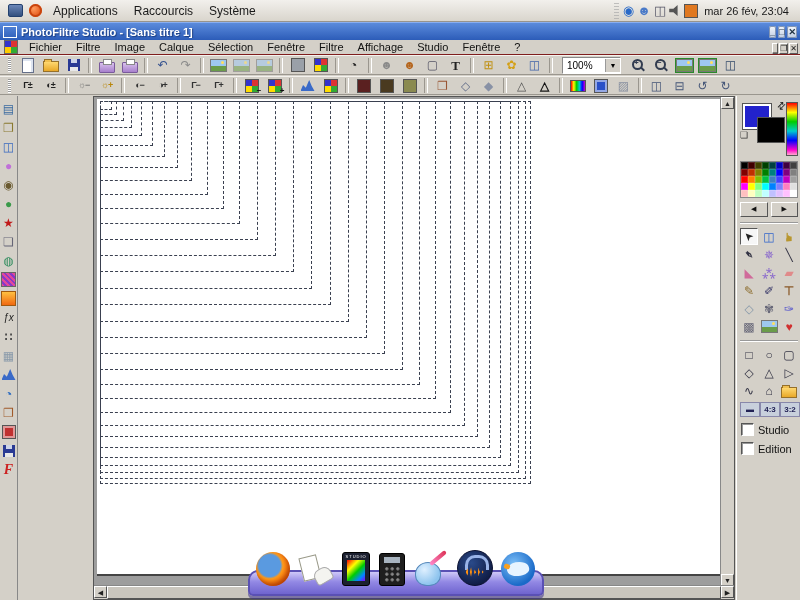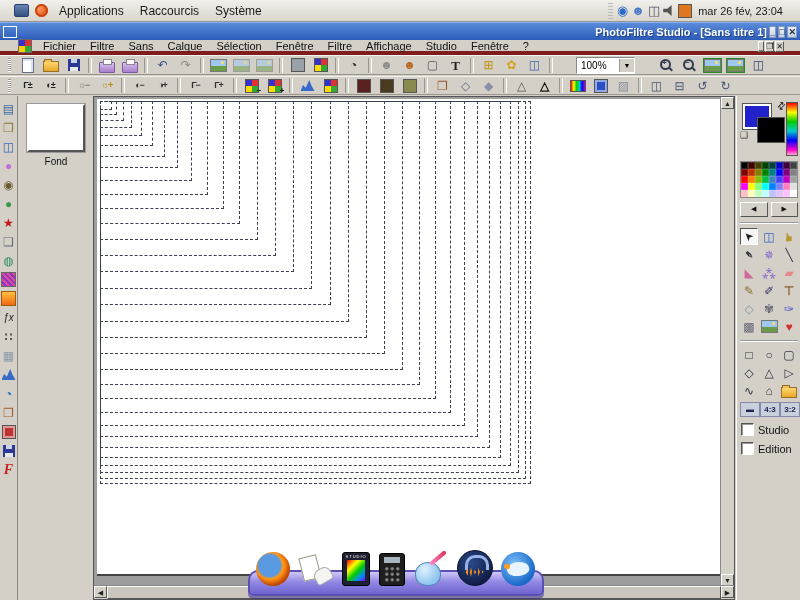--- a/index.html
+++ b/index.html
@@ -2,44 +2,44 @@
 <html><head>
 <meta charset="utf-8">
 <style>
   html,body{margin:0;padding:0}
   body{width:800px;height:600px;overflow:hidden;position:relative;
        font-family:"Liberation Sans",sans-serif;background:#d4d0c8;
        -webkit-font-smoothing:antialiased}
   
   #gnome-panel{position:absolute;left:0;top:0;width:800px;height:22px;
     background:linear-gradient(#f2f0ec,#d9d5cd);border-bottom:1px solid #98948c;
-    display:flex;align-items:center;padding:0 11px;font-size:12px;color:#1a1a1a;box-sizing:border-box}
+    display:flex;align-items:center;padding:0 5px;font-size:12px;color:#1a1a1a;box-sizing:border-box}
   .p-ic{width:16px;height:16px;margin:0 2px;display:inline-flex;align-items:center;justify-content:center}
   .pkg{width:13px;height:11px;background:linear-gradient(#6b86b8,#33507e);border-radius:2px;border:1px solid #23406e}
   .ubu{width:13px;height:13px;border-radius:50%;background:radial-gradient(circle at 35% 35%,#ff9a5c,#e2571b 70%);box-shadow:inset 0 0 0 2px #c8440e}
   .gmenu{padding:2px 8px;cursor:default}
   #win-list-btn{margin-left:10px;display:flex;align-items:center;gap:5px;
     background:linear-gradient(#cdc9c1,#dcd8d0);border:1px solid #87837b;border-radius:2px;
     padding:1px 6px;font-size:11px;max-width:132px;white-space:nowrap;overflow:hidden}
   .winmini{width:11px;height:9px;border:1px solid #333;background:#fff;box-shadow:inset 0 2px 0 #667}
   #panel-spacer{flex:1}
   #clock{font-size:11px;margin:0 6px;white-space:nowrap}
   .tray{display:flex;align-items:center;gap:3px}
   .grip{width:5px;height:16px;margin:0 4px;background:repeating-linear-gradient(180deg,#aaa 0 1px,transparent 1px 3px);opacity:.7}
   
   #titlebar{position:absolute;left:0;top:22px;width:800px;height:18px;
     background:linear-gradient(180deg,#5b8bdc,#2c5cb8);display:flex;align-items:center;
     color:#fff;font-weight:bold;font-size:11px;box-sizing:border-box;padding:0 3px;border-top:1px solid #89aef0}
   #titlebar .t-ic{width:12px;height:10px;border:1px solid #fff;background:transparent;margin-right:4px}
-  #title-text{flex:1;text-align:right;text-shadow:1px 1px 1px #1a3d80;white-space:nowrap;overflow:hidden}
+  #title-text{flex:1;text-align:left;text-shadow:1px 1px 1px #1a3d80;white-space:nowrap;overflow:hidden}
   .wbtn{width:17px;height:14px;margin-left:2px;background:linear-gradient(#f0f4fa,#c4d0e4);
     border:1px solid #8496b4;border-radius:2px;font-size:9px;line-height:12px;text-align:center;color:#234;font-weight:bold}
   
   #menubar{position:absolute;left:0;top:40px;width:800px;height:15px;background:#d4d0c8;
-    display:flex;align-items:center;font-size:11px;color:#111;box-sizing:border-box;padding:0 16px;border-bottom:4px solid #7f1d1d}
+    display:flex;align-items:center;font-size:11px;color:#111;box-sizing:border-box;padding:0 2px;border-bottom:1px solid #7f1d1d}
   .appico{width:12px;height:12px;margin:0 4px 0 2px;background:conic-gradient(#d33 0 25%,#3a3 0 50%,#fc0 0 75%,#33c 0);border:1px solid #666}
   .mitem{padding:1px 7px}
   #menubar .spacer{flex:1}
   .mdibtn{width:14px;height:12px;margin-left:1px;background:#d4d0c8;border:1px solid;
     border-color:#fff #5a5a5a #5a5a5a #fff;font-size:8px;line-height:10px;text-align:center;color:#222}
   
   .toolbar{position:absolute;left:0;width:800px;background:#d4d0c8;display:flex;align-items:center;
     box-sizing:border-box;border-top:1px solid #f4f2ee;border-bottom:1px solid #9a968e;padding-left:8px}
   #toolbar1{top:55px;height:20px}
   #toolbar2{top:76px;height:19px}
@@ -77,21 +77,21 @@
   .k-mag .sub{position:absolute;left:2px;top:0px;font-size:8px;font-weight:bold;color:#323c50}
   .k-swatch{width:12px;height:12px;border:1px solid #555}
   .k-swatch.grid{background-image:repeating-linear-gradient(0deg,rgba(0,0,0,.45) 0 1px,transparent 1px 4px),repeating-linear-gradient(90deg,rgba(0,0,0,.45) 0 1px,transparent 1px 4px)}
   .k-swatch.frame{box-shadow:inset 0 0 0 2px rgba(255,255,255,.5)}
   .k-rainbow{width:14px;height:10px;border:1px solid #555;background:linear-gradient(90deg,#f00,#ff0,#0c0,#0cc,#00f,#c0c)}
   .k-histo{width:14px;height:11px;background:#3a6ac8;clip-path:polygon(0 100%,18% 45%,38% 70%,62% 0,80% 55%,100% 100%)}
   .k-stripes{width:13px;height:13px;background:repeating-linear-gradient(45deg,#e0489a 0 2px,#8838c8 2px 4px);border:1px solid #666}
   .k-orange{width:13px;height:13px;background:linear-gradient(180deg,#ffc040,#f06810);border:1px solid #a0590f}
   .k-speaker{width:12px;height:12px;background:#555;clip-path:polygon(0 35%,35% 35%,70% 5%,70% 95%,35% 65%,0 65%)}
   
-  #zoom-combo{display:inline-flex;margin:0 20px;border:1px solid;border-color:#888 #fff #fff #888;background:#fff;height:15px;align-items:center}
+  #zoom-combo{display:inline-flex;margin:0 6px;border:1px solid;border-color:#888 #fff #fff #888;background:#fff;height:15px;align-items:center}
   #zoom-combo .zval{font-size:10px;padding:0 4px;width:34px}
   #zoom-combo .zarr{width:14px;height:13px;background:#d4d0c8;border-left:1px solid #999;font-size:7px;text-align:center;line-height:13px}
   
   #main{position:absolute;left:0;top:96px;width:800px;height:504px}
   #side-strip{position:absolute;left:0;top:0;width:18px;height:504px;background:#d4d0c8;
     border-right:1px solid #888;display:flex;flex-direction:column;align-items:center;padding-top:4px;box-sizing:border-box}
   .side-ic{width:16px;height:17px;display:flex;align-items:center;justify-content:center;font-size:11px;margin-bottom:2px}
   #layers-panel{position:absolute;left:19px;top:0;width:74px;height:504px;background:#d4d0c8;border-right:2px solid #6a6a6a}
   #layer-thumb{margin:8px auto 0 auto;width:54px;height:44px;background:#fff;
     border:2px solid;border-color:#fff #555 #555 #fff;box-shadow:0 0 0 1px #999}
@@ -184,21 +184,21 @@
   <span class="t-ic"></span>
   <span id="title-text">PhotoFiltre Studio - [Sans titre 1]</span>
   <span id="win-buttons"><span class="wbtn">_</span><span class="wbtn">□</span><span class="wbtn">✕</span></span>
 </div>
 
 <div id="menubar">
   <span class="appico"></span>
   <span id="menu-items" style="display:flex">
       <span class="mitem">Fichier</span>
       <span class="mitem">Filtre</span>
-      <span class="mitem">Sans</span>
+      <span class="mitem">Image</span>
       <span class="mitem">Calque</span>
       <span class="mitem">Sélection</span>
       <span class="mitem">Fenêtre</span>
       <span class="mitem">Filtre</span>
       <span class="mitem">Affichage</span>
       <span class="mitem">Studio</span>
       <span class="mitem">Fenêtre</span>
       <span class="mitem">?</span>
     </span>
   <span class="spacer"></span>
@@ -455,24 +455,20 @@
         <span class="ik k-swatch frame" style="background: rgb(192, 48, 48);"></span>
       </span>
       <span class="side-ic">
         <span class="ik k-floppy"></span>
       </span>
       <span class="side-ic">
         <span class="ik k-glyph script" style="color: rgb(204, 34, 34);">F</span>
       </span>
     </div>
 
-  <div id="layers-panel">
-    <div id="layer-thumb"></div>
-    <div id="layer-label">Fond</div>
-  </div>
 
   <div id="mdi">
     <div id="canvas-white">
         <div class="marq" style="left: 3px; top: 2px; width: 12px; height: 9px; border-color: rgb(58, 64, 80);"></div>
         <div class="marq" style="left: 3px; top: 2px; width: 17px; height: 14px; border-color: rgb(58, 64, 80);"></div>
         <div class="marq" style="left: 3px; top: 2px; width: 24px; height: 20px; border-color: rgb(58, 64, 80);"></div>
         <div class="marq" style="left: 3px; top: 2px; width: 32px; height: 27px; border-color: rgb(58, 64, 80);"></div>
         <div class="marq" style="left: 3px; top: 2px; width: 42px; height: 35px; border-color: rgb(58, 64, 80);"></div>
         <div class="marq" style="left: 3px; top: 2px; width: 53px; height: 45px; border-color: rgb(58, 64, 80);"></div>
         <div class="marq" style="left: 3px; top: 2px; width: 65px; height: 56px; border-color: rgb(58, 64, 80);"></div>

